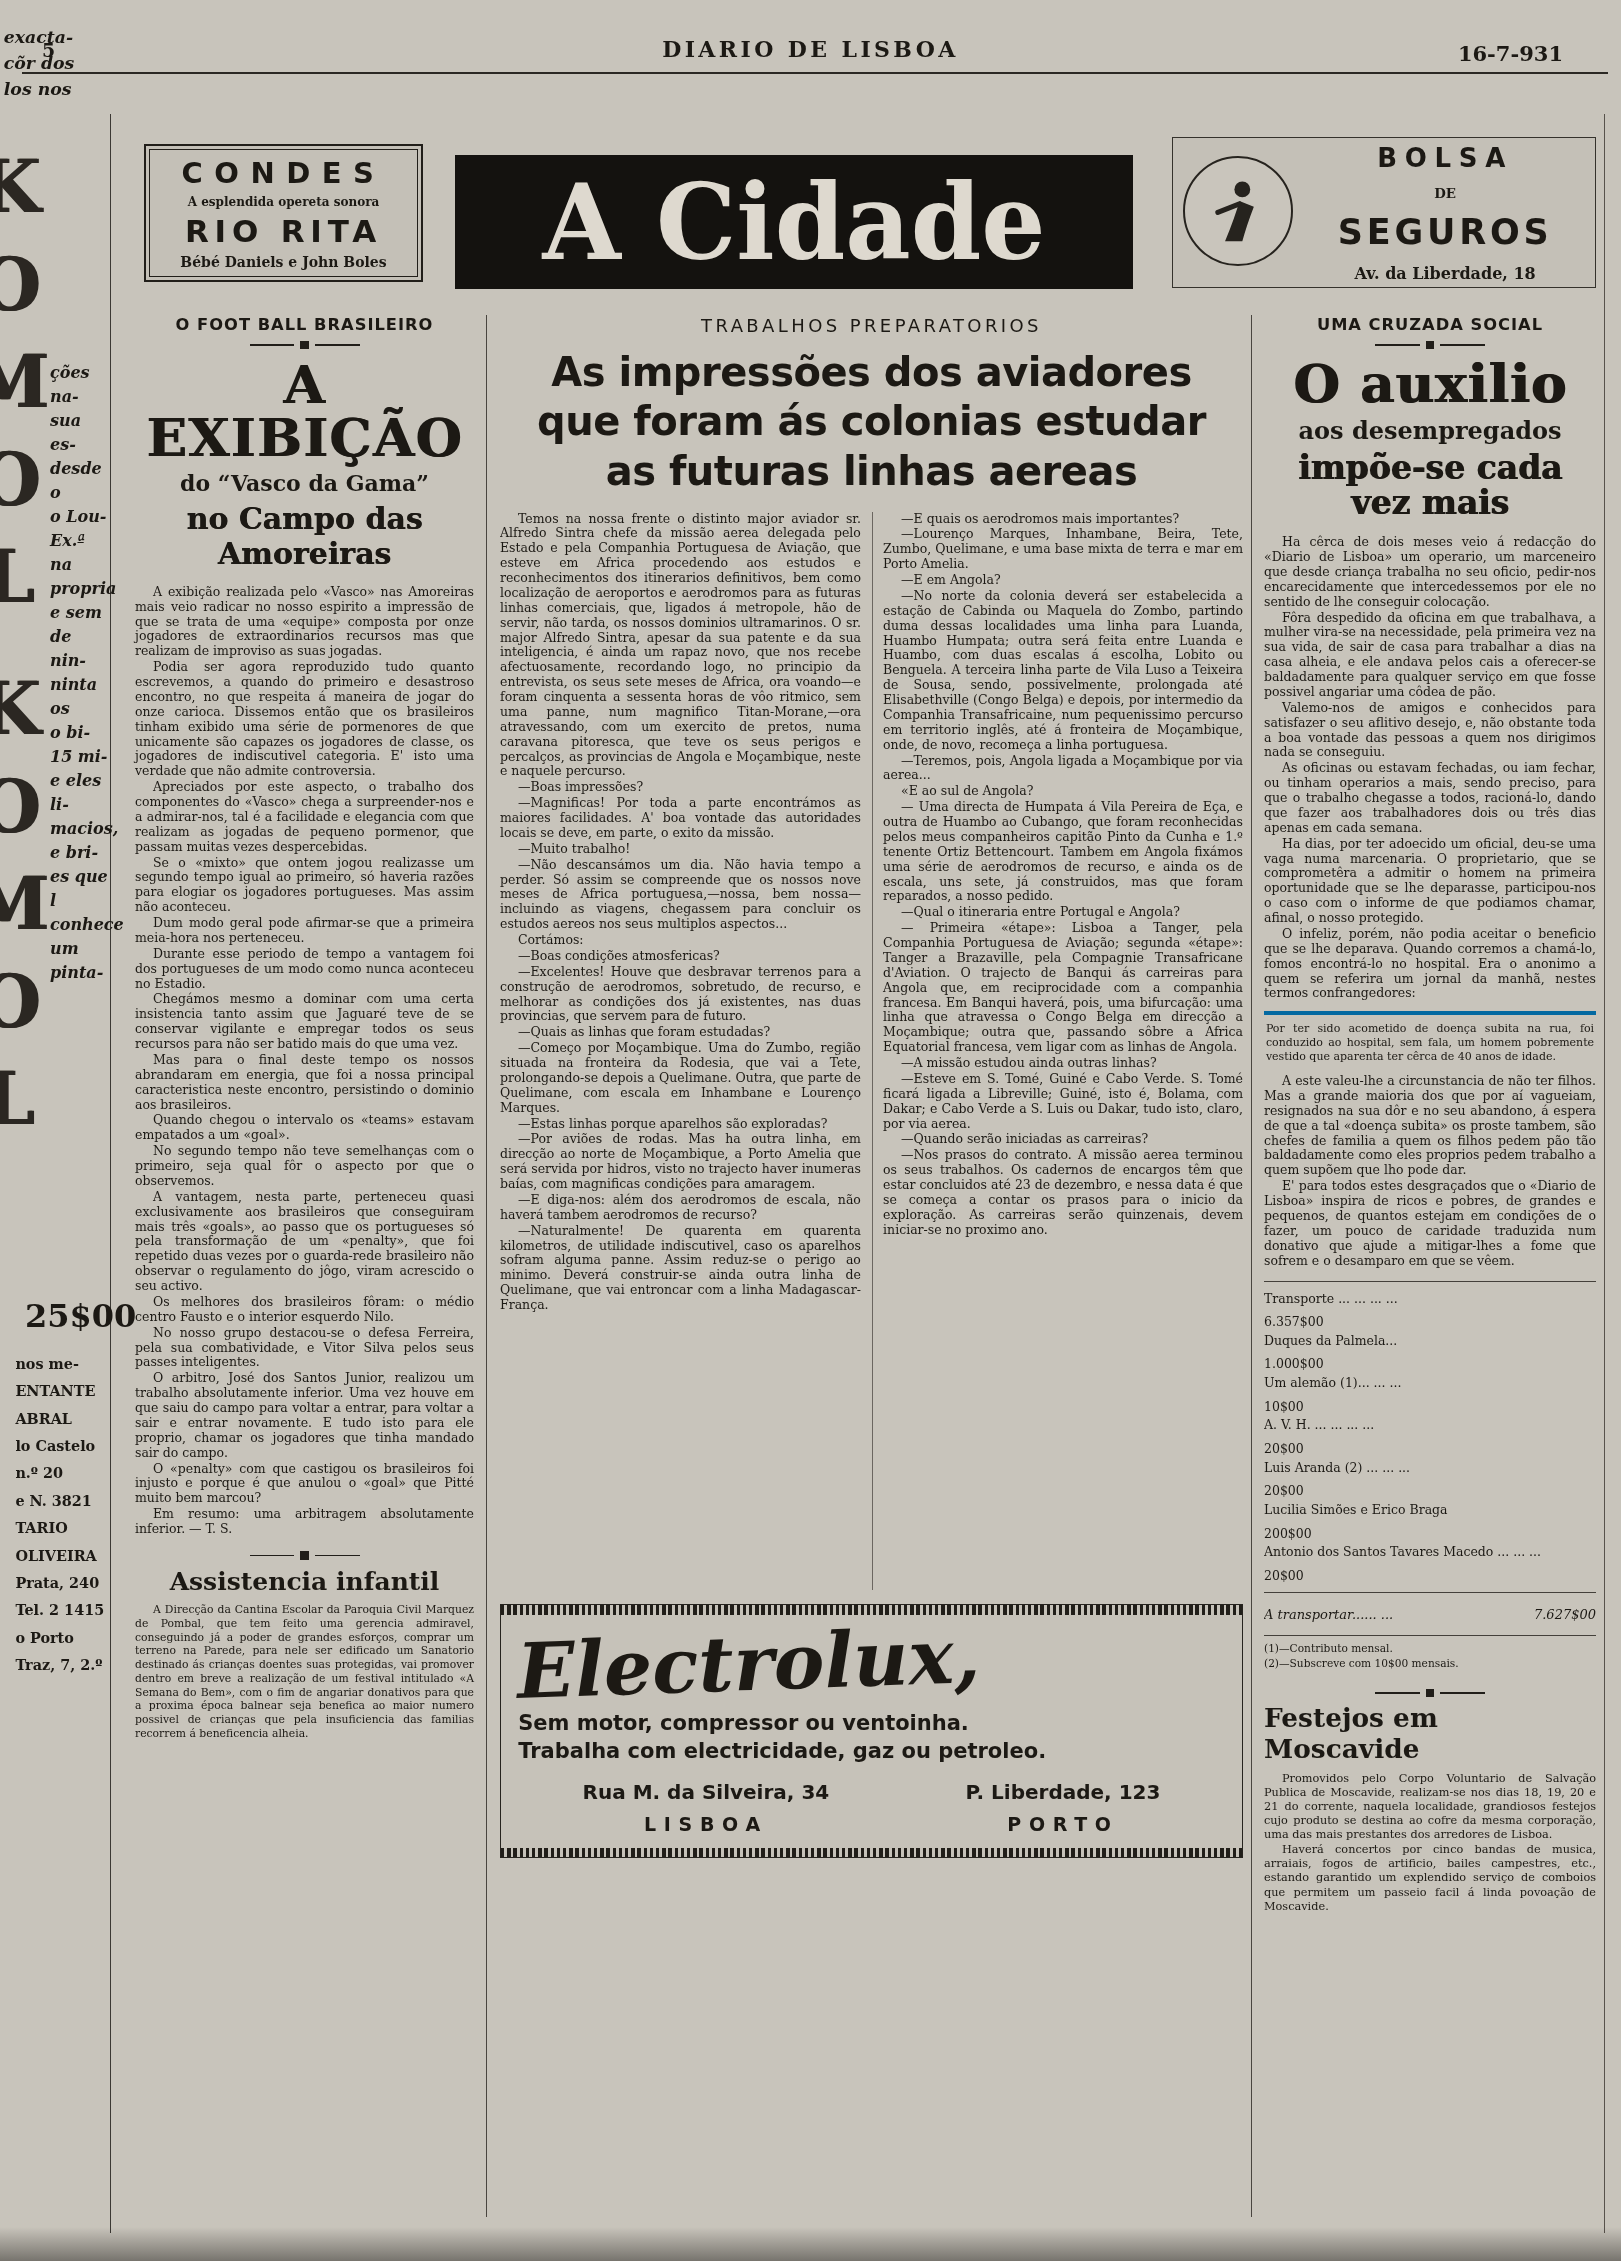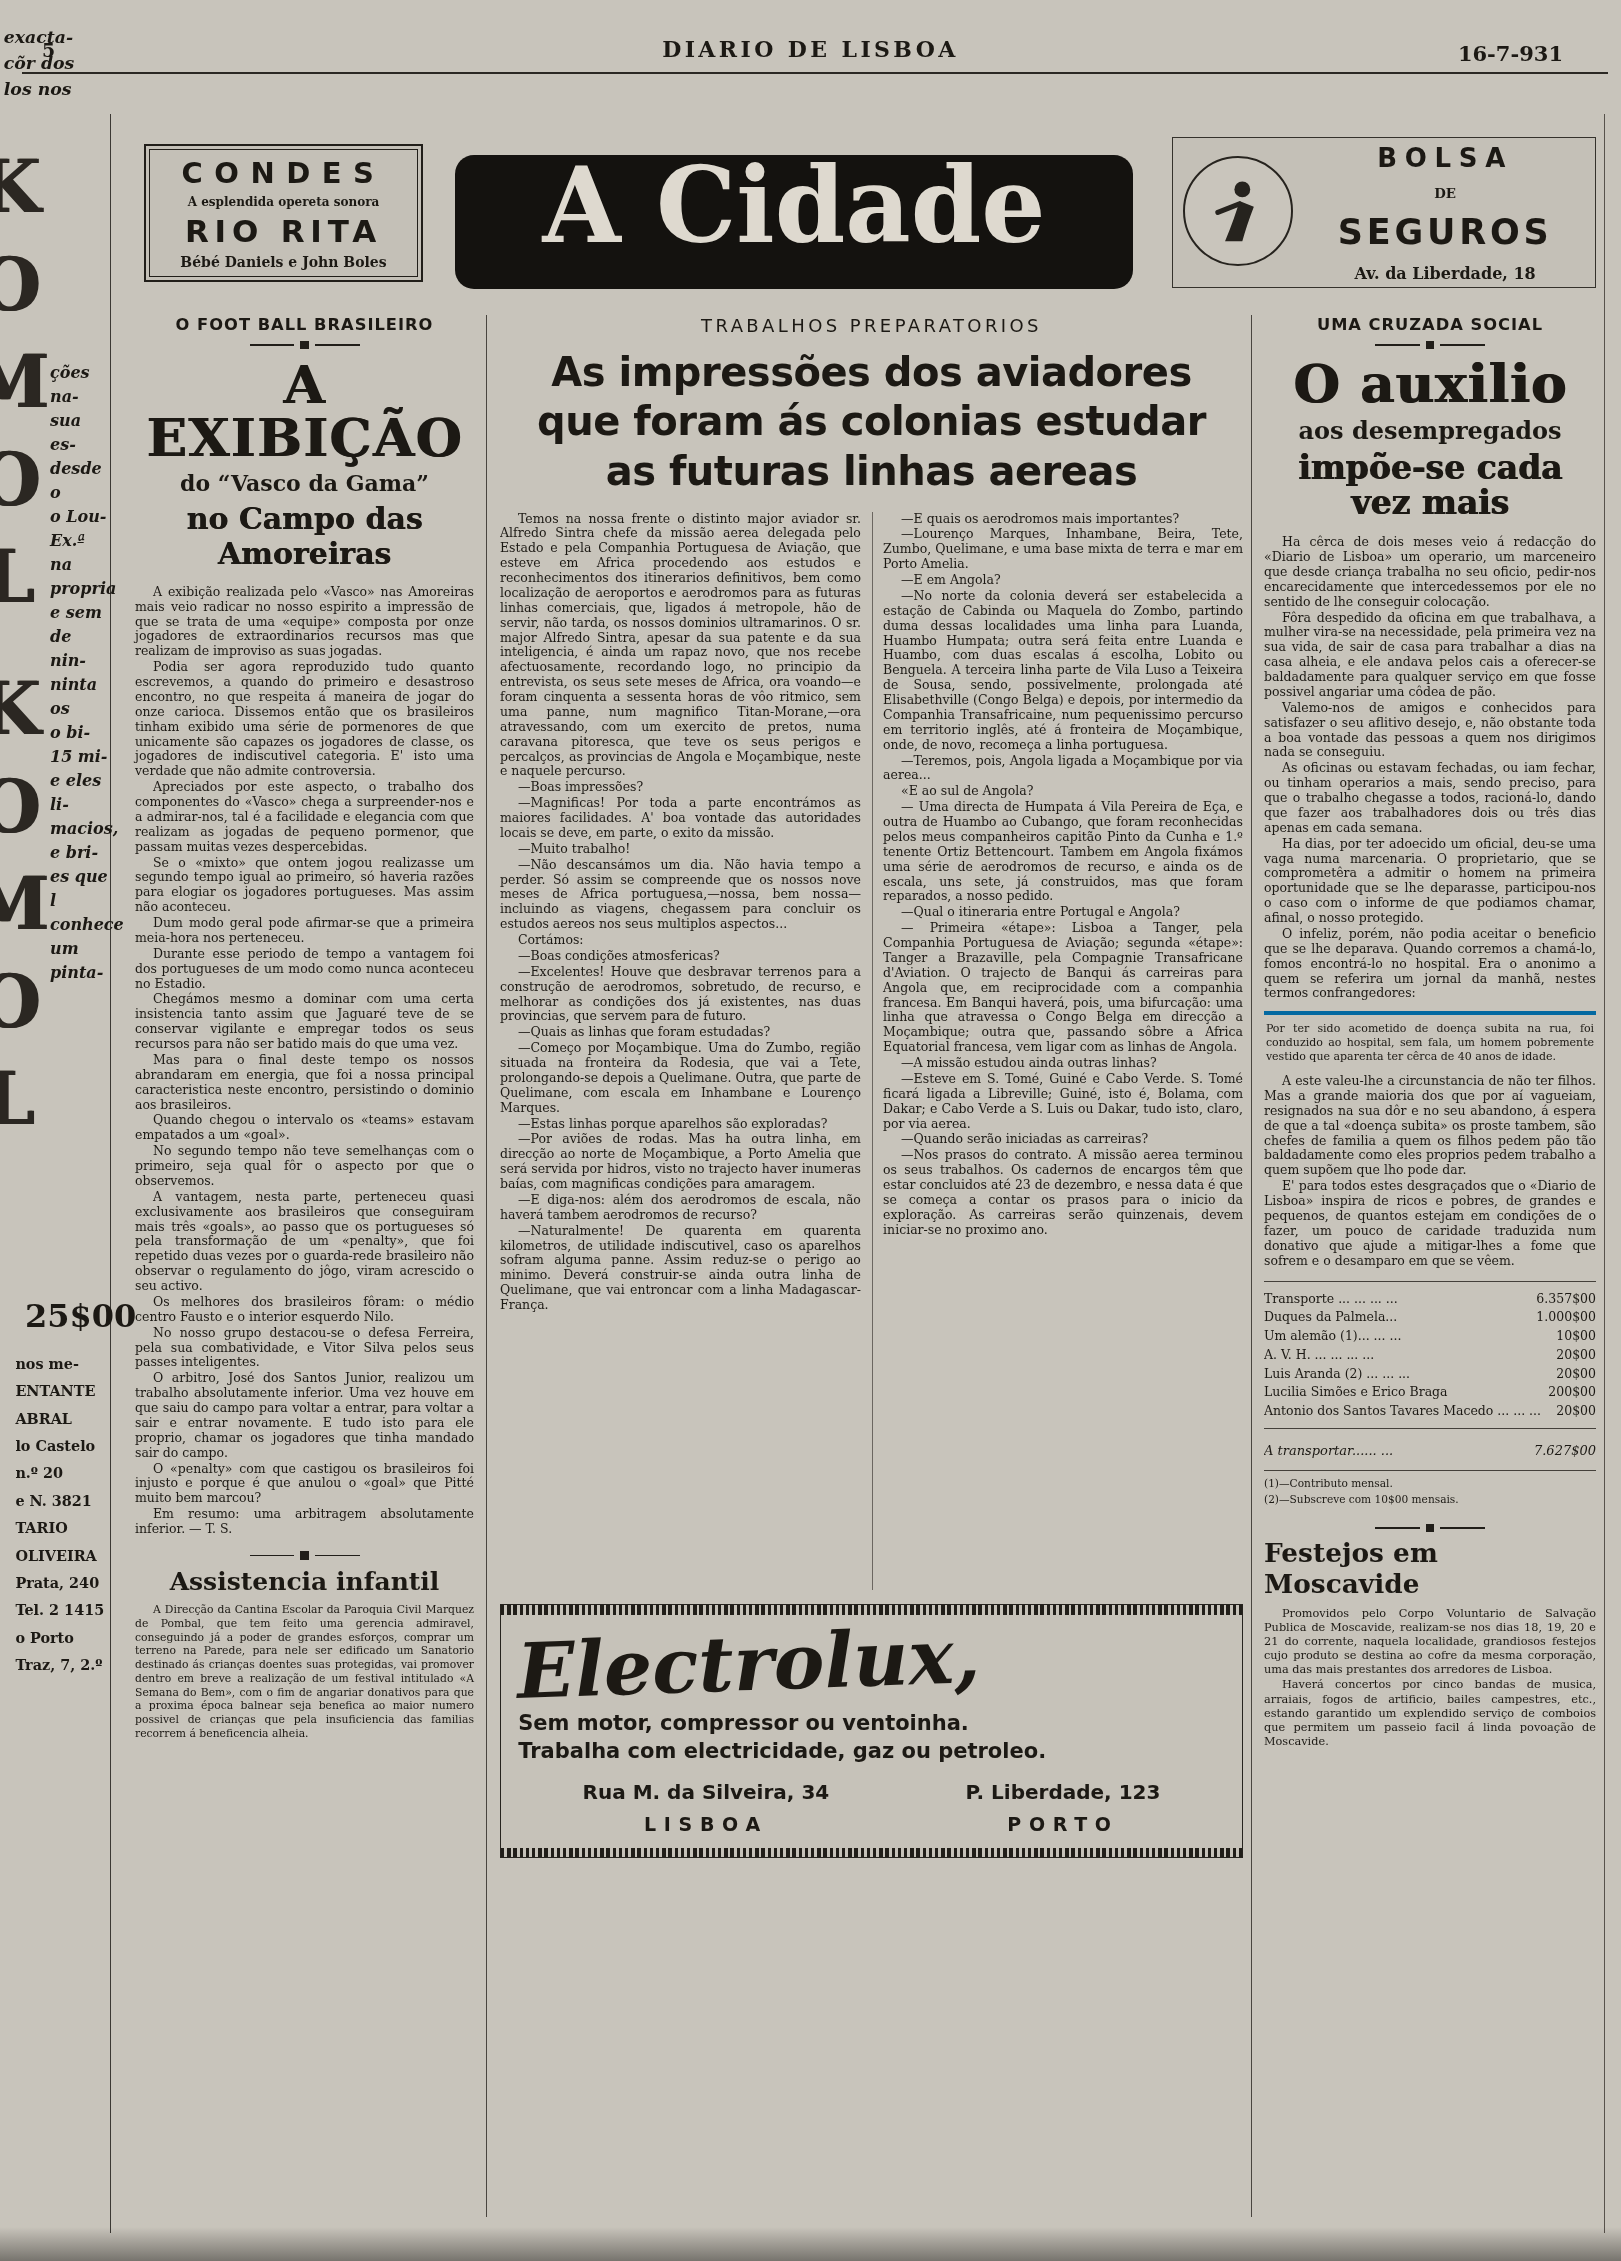--- a/index.html
+++ b/index.html
@@ -32,21 +32,21 @@
   
   .condes-box{position:absolute;left:144px;top:144px;width:279px;height:138px;
         border:2.4px solid #211e19;padding:2.9px;background:#c4c0b7;}
   .condes-inner{border:1px solid #211e19;height:100%;display:flex;flex-direction:column;
         align-items:center;justify-content:space-around;text-align:center;padding:3.8px 2.9px;}
   .condes-title{font-size:29px;font-weight:bold;letter-spacing:11.5px;font-family:"DejaVu Sans",sans-serif;}
   .condes-line{font-size:12px;font-weight:bold;}
   .condes-film{font-size:31px;font-weight:bold;letter-spacing:5.8px;font-family:"DejaVu Sans",sans-serif;}
   .condes-cast{font-size:14px;font-weight:bold;}
   .cidade-banner{position:absolute;left:455px;top:155px;width:678px;height:134px;
-        background:#14120f;display:flex;justify-content:center;border-radius:19px;}
+        background:#14120f;display:flex;align-items:center;justify-content:center;}
   .cidade-text{color:#ded9cf;font-size:101px;font-weight:bold;line-height:1;transform:scaleY(1.04);}
   .seguros-box{position:absolute;left:1172px;top:137px;width:424px;height:151px;
         border:1.4px solid #35322c;background:#c4c0b7;}
   .seguros-logo{position:absolute;left:9.6px;top:18px;width:110px;height:110px;
         border:2.9px solid #26231e;border-radius:50%;display:flex;align-items:center;
         justify-content:center;background:#c9c5bc;}
   .seguros-logo svg{width:72px;height:72px;}
   .seguros-texts{position:absolute;left:129px;top:4.8px;right:6.7px;bottom:3.8px;display:flex;
         flex-direction:column;align-items:center;justify-content:space-between;text-align:center;}
   .bolsa{font-size:26px;font-weight:bold;letter-spacing:7.7px;font-family:"DejaVu Sans",sans-serif;}
@@ -104,21 +104,21 @@
         font-family:"DejaVu Sans",sans-serif;}
   
   .auxilio{font-size:53px;font-weight:bold;text-align:center;line-height:1;margin:7.7px 0 5.8px;
         text-shadow:1.4px 0 0 currentColor;letter-spacing:1px;}
   .desemp{font-size:24px;font-weight:bold;text-align:center;margin:4.8px 0;}
   .impoe{font-size:33px;font-weight:bold;text-align:center;line-height:1.05;margin:6.7px 0 14.4px;
         text-shadow:1px 0 0 currentColor;}
   .quote{font-size:11px;line-height:1.3;border-top:4px solid #0369a1;margin:9.6px 0;
         padding:6.7px 1.9px 0;text-align:justify;}
   .donations{margin-top:12.5px;border-top:1px solid #44403a;padding-top:7.7px;font-size:12.5px;}
-  .don-row{display:flex;justify-content:space-between;line-height:1.5;gap:4.8px;}
+  .don-row{display:flex;justify-content:space-between;line-height:1.5;gap:4.8px;flex-direction:column;}
   .don-label{overflow:hidden;white-space:nowrap;text-overflow:ellipsis;}
   .don-amount{white-space:nowrap;}
   .transport-row{display:flex;justify-content:space-between;border-top:1px solid #44403a;
         margin-top:6.7px;padding-top:14px;font-size:13px;font-style:italic;}
   .footnotes{margin-top:12.5px;font-size:10.6px;border-top:1px solid #44403a;padding-top:4.8px;
         line-height:1.4;}
   .footnotes .para{text-indent:0;text-align:left;}
   .moscavide{margin-top:17.3px;}
   .mosc-head{font-size:26.4px;font-weight:bold;margin:4.8px 0 7.7px;}
   .mosc-text{font-size:11.3px;line-height:1.25;}

